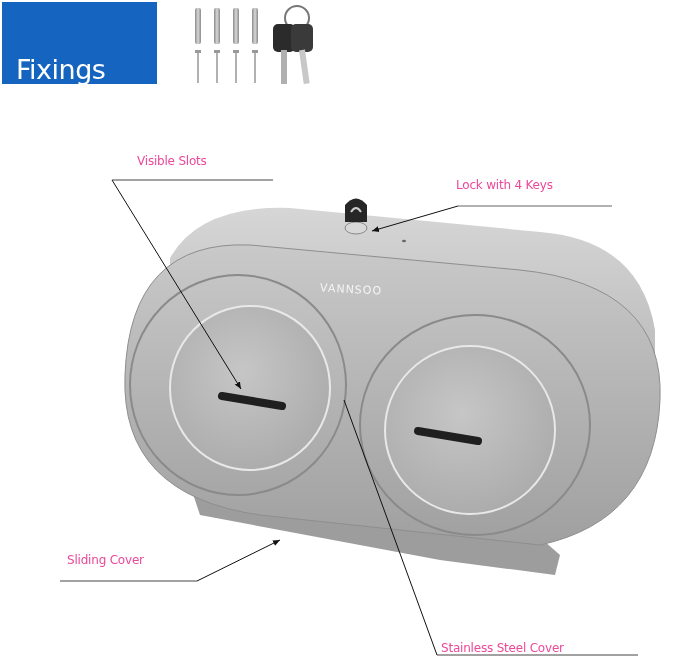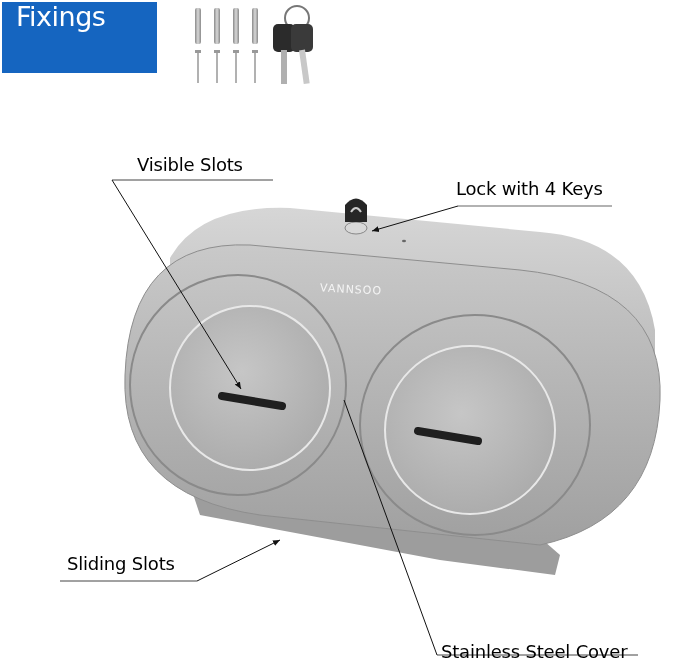--- a/index.html
+++ b/index.html
@@ -1,23 +1,23 @@
 <!DOCTYPE html>
 <html><head>
   <meta charset="utf-8">
   <style>
     html, body { margin: 0; padding: 0; background: #ffffff; }
     body { width: 679px; height: 658px; position: relative; overflow: hidden;
            font-family: "DejaVu Sans", "Liberation Sans", sans-serif; }
-    .banner { position: absolute; left: 2px; top: 2px; width: 155px; height: 71px;
+    .banner { position: absolute; left: 2px; top: 2px; width: 155px; height: 82px;
               background: #1565c0; color: #fff; box-sizing: border-box;
-              display: flex; flex-direction: column; justify-content: space-between; padding-left: 14px; }
+              display: flex; flex-direction: column; justify-content: flex-end; padding-left: 14px; }
     .banner span { font-size: 27px; line-height: 29px; letter-spacing: -0.5px; }
     .fixings { position: absolute; left: 185px; top: 0; width: 160px; height: 95px; }
-    .label { position: absolute; font-size: 18px; color: #000000; white-space: nowrap; letter-spacing: -0.2px; }
+    .label { position: absolute; font-size: 12px; color: #ec4899; white-space: nowrap; letter-spacing: -0.2px; }
     svg.scene { position: absolute; left: 0; top: 0; }
     .brand { position: absolute; left: 320px; top: 283px; font-size: 11px; color: #f4f4f4;
              letter-spacing: 1px; transform: rotate(3deg); }
   </style>
 </head>
 <body>
 
 <div class="banner">
   <span>Fixings</span>
 </div>
@@ -106,14 +106,14 @@
   <line x1="197" y1="581" x2="280" y2="540" stroke="#111" stroke-width="1" marker-end="url(#arrow)"></line>
 
   <line x1="437" y1="655" x2="638" y2="655" stroke="#444" stroke-width="1"></line>
   <line x1="437" y1="655" x2="344" y2="400" stroke="#111" stroke-width="1"></line>
 </svg>
 
 <div class="brand">VANNSOO</div>
 
 <div class="label" style="left:137px; top:154px;">Visible Slots</div>
 <div class="label" style="left:456px; top:178px;">Lock with 4 Keys</div>
-<div class="label" style="left:67px; top:553px;">Sliding Slots</div>
+<div class="label" style="left:67px; top:553px;">Sliding Cover</div>
 <div class="label" style="left:441px; top:627px;margin-top:14px;">Stainless Steel Cover</div>
 
 </body></html>

